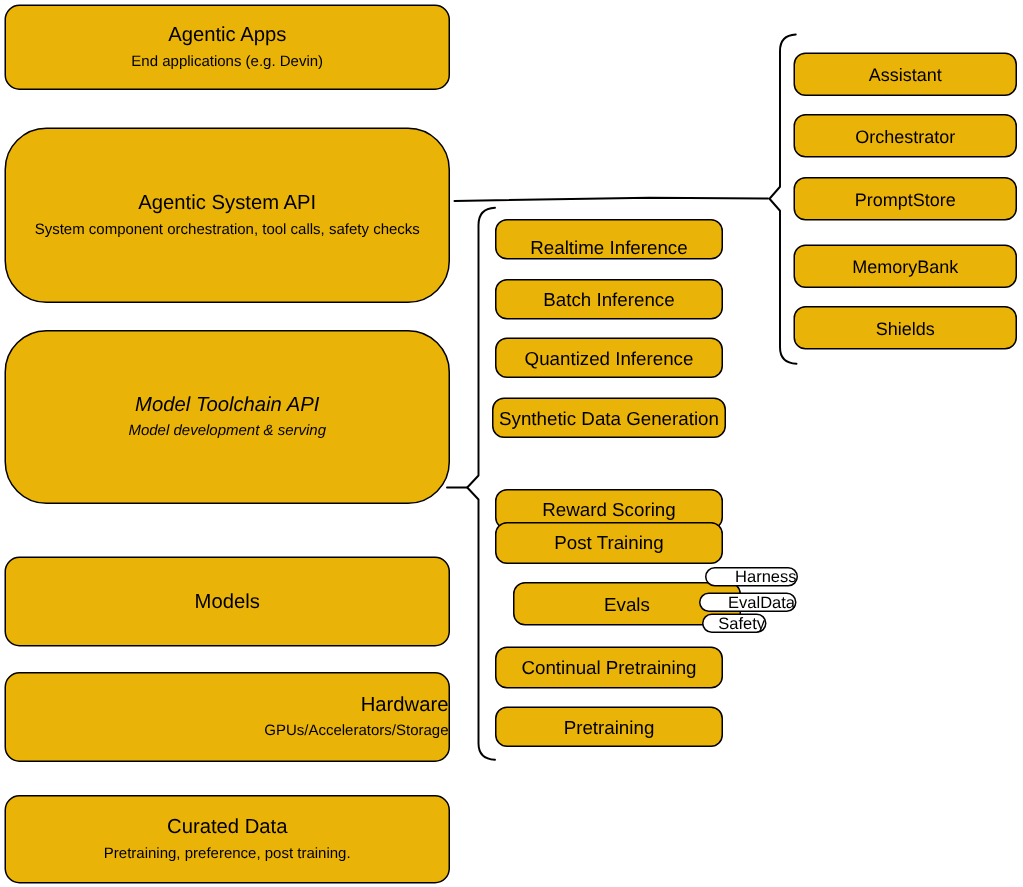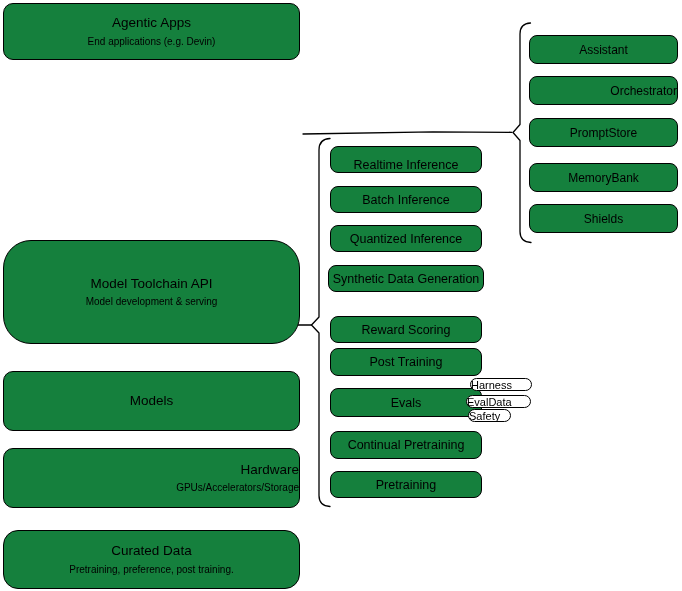--- a/index.html
+++ b/index.html
@@ -2,87 +2,91 @@
 <html><head>
 <meta charset="utf-8">
 <style>
   html,body{margin:0;padding:0;background:#ffffff;}
   .canvas{
     position:relative;width:682px;height:591px;background:#ffffff;
     font-family:"Liberation Sans",sans-serif;color:#000;overflow:hidden;
   }
   .overlay{position:absolute;left:0;top:0;width:682px;height:591px;z-index:1;pointer-events:none;}
   .node{
-    position:absolute;box-sizing:border-box;background:#15803d;border:1px solid #000;
+    position:absolute;box-sizing:border-box;background:#eab308;border:1px solid #000;
     display:flex;flex-direction:column;align-items:center;justify-content:center;
     text-align:center;z-index:2;
   }
   .lbox{left:3px;width:297px;border-radius:10px;}
   .bigbox{border-radius:28px;}
   .t{font-size:13.5px;line-height:1.25;}
   .s{font-size:10px;line-height:1.2;margin-top:4px;}
   .mbox{left:330px;width:152px;height:27px;border-radius:8px;font-size:12.5px;}
   .rbox{left:529px;width:149px;height:29px;border-radius:8px;font-size:12px;}
   .pill{
     position:absolute;box-sizing:border-box;background:#ffffff;border:1px solid #000;
-    border-radius:8px;z-index:3;display:flex;align-items:center;justify-content:flex-start;
+    border-radius:8px;z-index:3;display:flex;align-items:center;justify-content:flex-end;
     font-size:11px;
   }
 </style>
 </head>
 <body>
 
 <div class="canvas">
 
   <svg class="overlay" viewBox="0 0 682 591" fill="none" stroke="#000000" stroke-width="1.3" stroke-linecap="round" stroke-linejoin="round">
     <path d="M303 134 L433 131.8 L512 132.3"></path>
     <path d="M530.5 23 Q520 23.5 520 34 L520 124.5 L513 132.5 L520 140.5 L520 231.5 Q520 242 531 242.5"></path>
     <path d="M298 325 L311.5 325"></path>
     <path d="M330 138.5 Q319 139 319 150 L319 317 L311.5 325 L319 333 L319 495.5 Q319 506 330 506.5"></path>
   </svg>
 
   <div class="node lbox" style="top:3px;height:57px;">
     <div class="t">Agentic Apps</div>
     <div class="s">End applications (e.g. Devin)</div>
   </div>
-  <div class="node lbox bigbox" style="top:240px;height:104px;">
+  <div class="node lbox bigbox" style="top:85px;height:117px;">
+    <div class="t">Agentic System API</div>
+    <div class="s">System component orchestration, tool calls, safety checks</div>
+  </div>
+  <div class="node lbox bigbox" style="top:220px;height:116px;font-style:italic;">
     <div class="t">Model Toolchain API</div>
     <div class="s">Model development &amp; serving</div>
   </div>
   <div class="node lbox" style="top:371px;height:60px;">
     <div class="t">Models</div>
   </div>
   <div class="node lbox" style="top:448px;height:60px;align-items:flex-end;">
     <div class="t">Hardware</div>
     <div class="s">GPUs/Accelerators/Storage</div>
   </div>
-  <div class="node lbox" style="top:530px;height:59px;border-radius:15px;">
+  <div class="node lbox" style="top:530px;height:59px;">
     <div class="t">Curated Data</div>
     <div class="s">Pretraining, preference, post training.</div>
   </div>
 
   <div class="node mbox" style="top:146px;justify-content:flex-end;">
     <span>Realtime Inference</span>
   </div>
   <div class="node mbox" style="top:186px;">
     <span>Batch Inference</span>
   </div>
   <div class="node mbox" style="top:225px;">
     <span>Quantized Inference</span>
   </div>
   <div class="node mbox" style="top:265px;left:328px;width:156px;">
     <span>Synthetic Data Generation</span>
   </div>
-  <div class="node mbox" style="top:316px;">
+  <div class="node mbox" style="top:326px;">
     <span>Reward Scoring</span>
   </div>
   <div class="node mbox" style="top:348px;height:28px;">
     <span>Post Training</span>
   </div>
-  <div class="node mbox" style="top:388px;height:29px;">
+  <div class="node mbox" style="top:388px;height:29px;margin-left:12px;">
     <span>Evals</span>
   </div>
   <div class="node mbox" style="top:431px;height:28px;">
     <span>Continual Pretraining</span>
   </div>
   <div class="node mbox" style="top:471px;text-align:right;">
     <span>Pretraining</span>
   </div>
 
   <div class="pill" style="left:470px;top:378px;width:62px;height:13px;">
@@ -91,21 +95,21 @@
   <div class="pill" style="left:466px;top:395px;width:65px;height:13px;">
     <span>EvalData</span>
   </div>
   <div class="pill" style="left:468px;top:409px;width:43px;height:13px;">
     <span>Safety</span>
   </div>
 
   <div class="node rbox" style="top:35px;">
     <span>Assistant</span>
   </div>
-  <div class="node rbox" style="top:76px;align-items:flex-end;">
+  <div class="node rbox" style="top:76px;">
     <span>Orchestrator</span>
   </div>
   <div class="node rbox" style="top:118px;">
     <span>PromptStore</span>
   </div>
   <div class="node rbox" style="top:163px;">
     <span>MemoryBank</span>
   </div>
   <div class="node rbox" style="top:204px;">
     <span>Shields</span>

